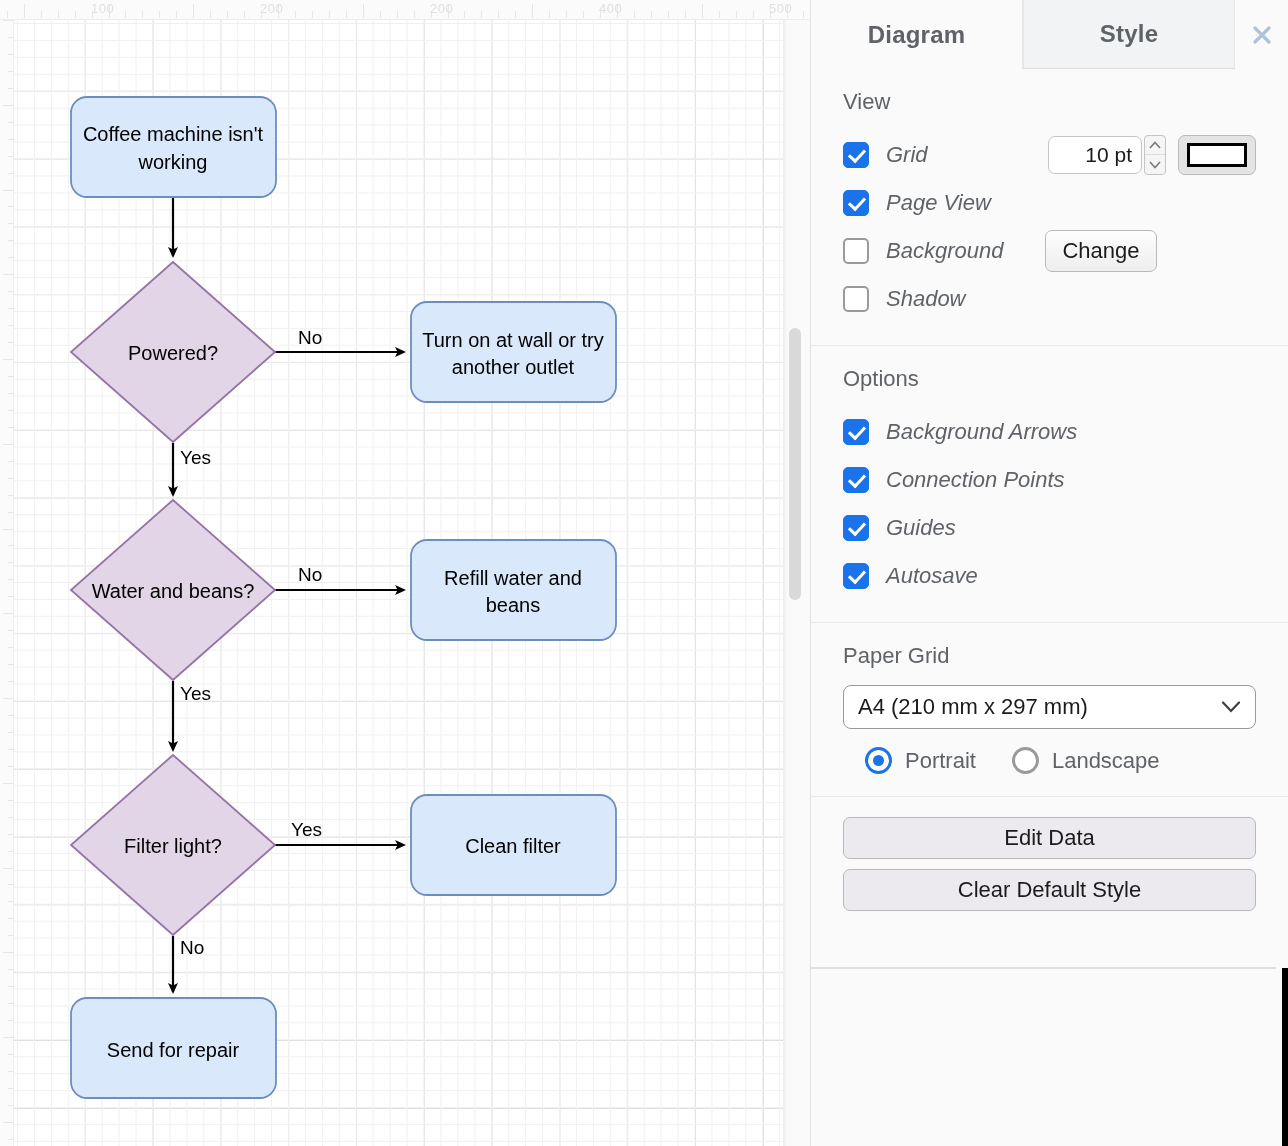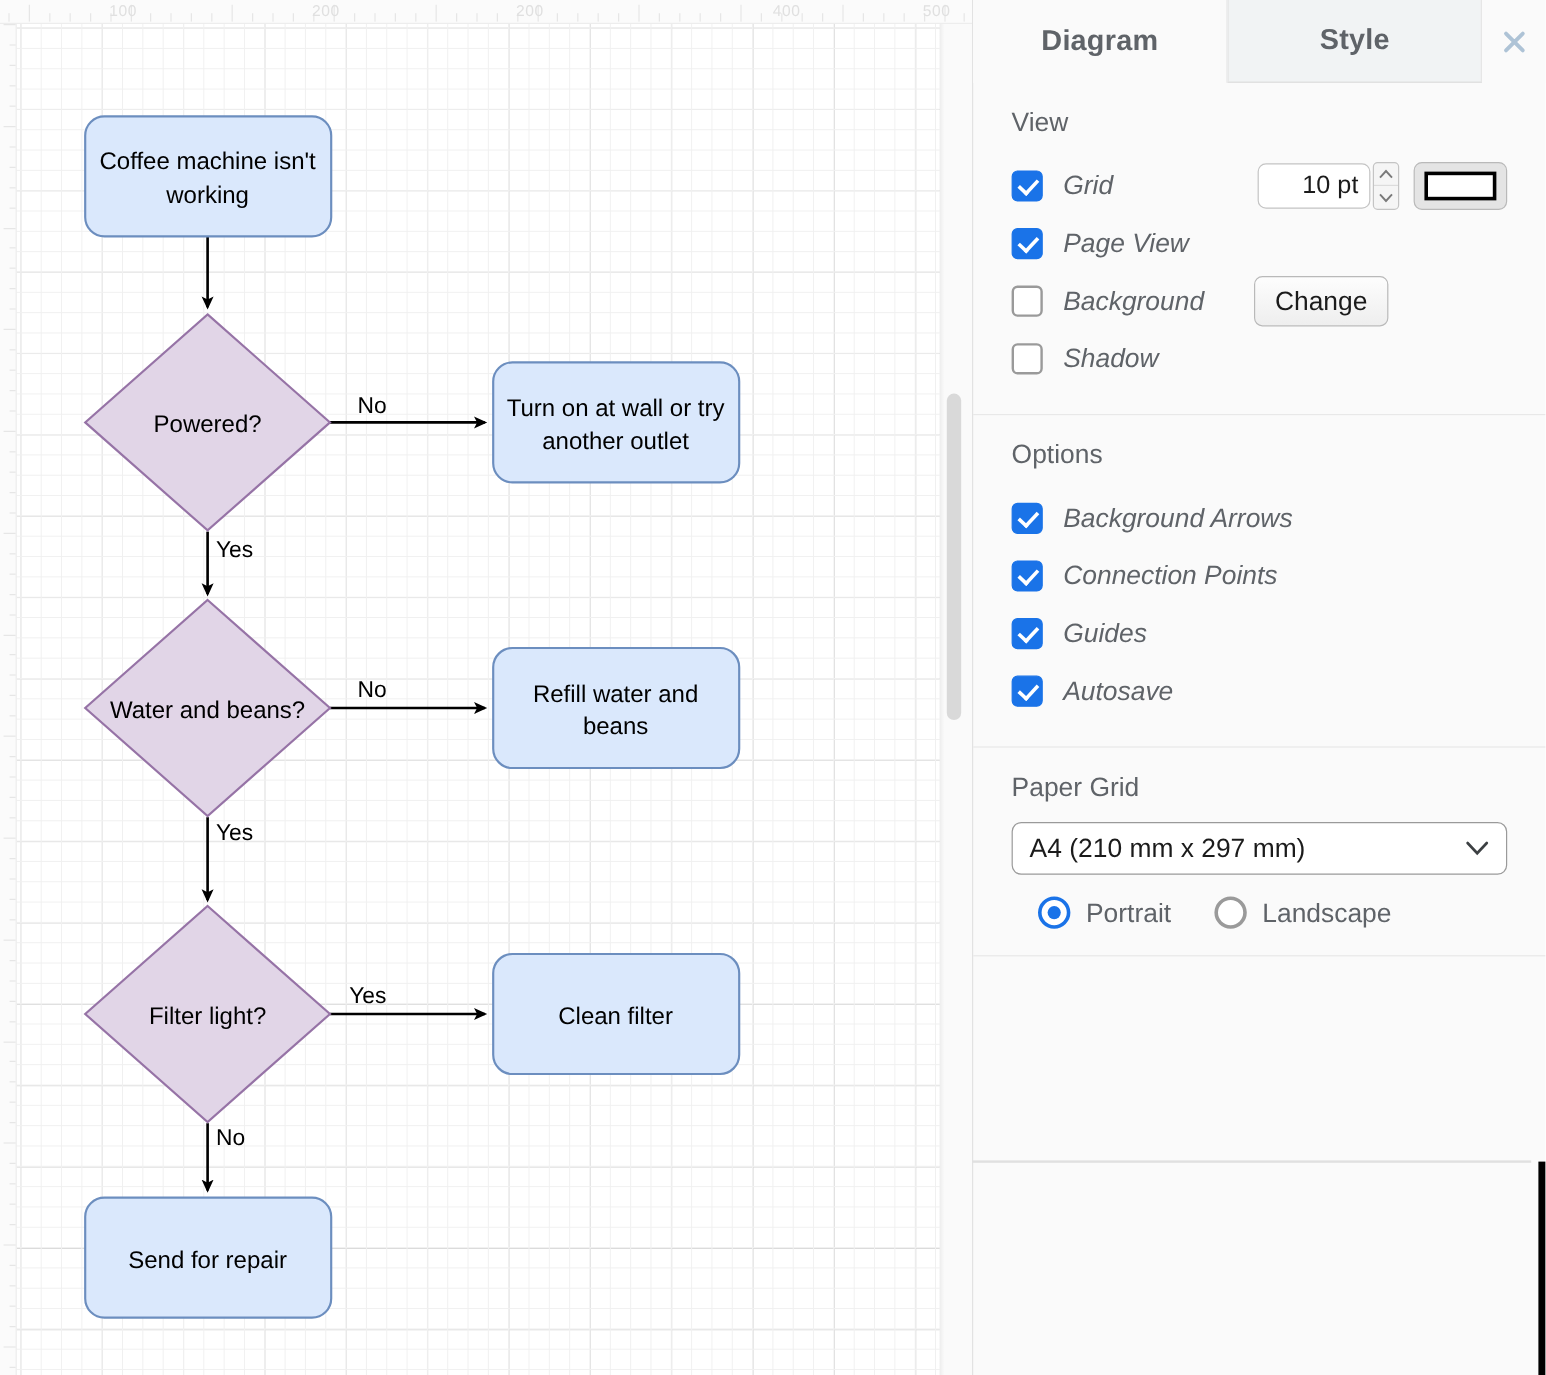--- a/index.html
+++ b/index.html
@@ -442,21 +442,21 @@
         <div class="rtick" style="left: 701.75px; width: 1px; height: 14px; top: 4px;"></div>
         <div class="rtick" style="left: 718.7px; width: 1px; height: 7px; top: 11px;"></div>
         <div class="rtick" style="left: 735.65px; width: 1px; height: 7px; top: 11px;"></div>
         <div class="rtick" style="left: 752.6px; width: 1px; height: 7px; top: 11px;"></div>
         <div class="rtick" style="left: 769.55px; width: 1px; height: 7px; top: 11px;"></div>
         <div class="rtick" style="left: 786.5px; width: 1px; height: 14px; top: 4px;"></div>
         <div class="rtick" style="left: 803.45px; width: 1px; height: 7px; top: 11px;"></div>
         <div class="rlabel" style="left: 91px;">100</div>
         <div class="rlabel" style="left: 260px;">200</div>
         <div class="rlabel" style="left: 430px;">200</div>
-        <div class="rlabel" style="left: 599px; margin-left: 45px;">400</div>
+        <div class="rlabel" style="left: 599px;">400</div>
         <div class="rlabel" style="left: 769px;">500</div>
       </div>
 
     <div id="canvas-scrollbar"></div>
   </div>
 
   <div id="panel">
 
     <div id="tabbar">
       <div class="tab active">
@@ -551,17 +551,25 @@
           <div class="radio on"></div>
           <span class="radio-label">Portrait</span>
         </div>
         <div class="radio-item">
           <div class="radio off"></div>
           <span class="radio-label">Landscape</span>
         </div>
       </div>
     </div>
 
+    <div class="section nb">
+      <div class="bigbtn">
+        <span>Edit Data</span>
+      </div>
+      <div class="bigbtn">
+        <span>Clear Default Style</span>
+      </div>
+    </div>
   </div>
 
   <div id="panel-bottom-divider"></div>
   <div id="panel-scrollbar"></div>
 </div>
 
 </body></html>

